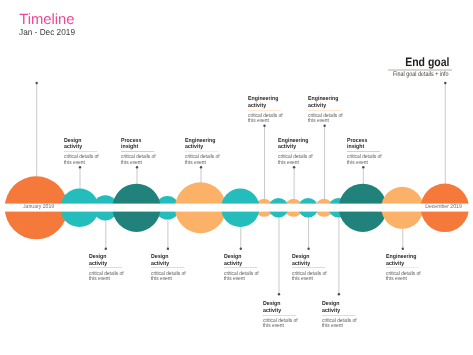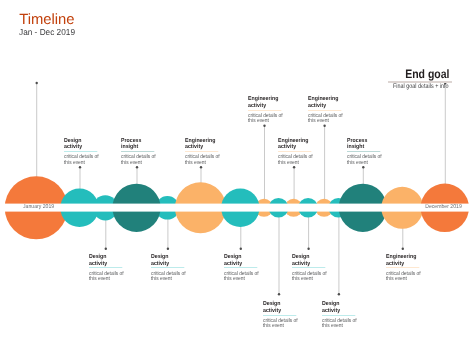--- a/index.html
+++ b/index.html
@@ -1,21 +1,21 @@
 <!DOCTYPE html>
 <html><head>
 <meta charset="utf-8">
 <style>
   html,body{margin:0;padding:0;background:#ffffff;}
   body{width:473px;height:355px;overflow:hidden;font-family:"Liberation Sans",sans-serif;
        -webkit-font-smoothing:antialiased;text-rendering:geometricPrecision;}
   #root *{-webkit-font-smoothing:antialiased;}
 
   #root{position:relative;width:473px;height:355px;background:#fff;}
-  .title{position:absolute;left:19.2px;top:12.9px;font-size:14.8px;color:#c2410c;line-height:14.8px;white-space:nowrap;}
+  .title{position:absolute;left:19.2px;top:12.9px;font-size:14.8px;color:#ec4899;line-height:14.8px;white-space:nowrap;}
   .subtitle{position:absolute;left:19.2px;top:27.6px;font-size:8.7px;color:#3b3b3d;line-height:8.7px;white-space:nowrap;transform:scaleX(0.95);transform-origin:0 0;}
   svg.stage{position:absolute;left:0;top:0;}
   .callout{position:absolute;width:40px;}
   .c-title{font-size:5.8px;font-weight:bold;color:#231f20;line-height:6.75px;letter-spacing:0.02px;
            transform:scaleX(0.9);transform-origin:0 0;white-space:nowrap;}
   .c-rule{height:1px;width:36.5px;transform:scaleX(0.9);transform-origin:0 0;}
   .c-body{font-size:5.6px;color:#5b5c5e;line-height:5.4px;transform:scaleX(0.87);transform-origin:0 0;white-space:nowrap;}
   .endcap{position:absolute;pointer-events:none;}
   .e-title{font-size:12.2px;font-weight:bold;color:#231f20;line-height:12.2px;white-space:nowrap;}
   .e-rule{height:1.4px;background:#ddd5d2;}
@@ -232,18 +232,18 @@
       <div class="c-title">
         <div>Engineering</div>
         <div>activity</div>
       </div>
       <div class="c-rule" style="background: rgb(251, 178, 104); opacity: 0.3; margin-top: 0px; margin-bottom: 3.2px;"></div>
       <div class="c-body">
         <div>critical details of</div>
         <div>this event</div>
       </div>
     </div>
-    <div class="endcap" style="top: 12px; left: 0px; width: 473px; height: 100px; text-align: center;">
+    <div class="endcap" style="top: 0px; left: 0px; width: 473px; height: 100px; text-align: center;">
       <div class="e-title" style="position: absolute; top: 56.2px; right: 23.5px; transform: scaleX(0.86); transform-origin: 100% 0px;">End goal</div>
       <div class="e-rule" style="position: absolute; top: 69.3px; left: 387.5px; width: 64.5px;"></div>
       <div class="e-body" style="position: absolute; top: 71.9px; right: 24px; transform: scaleX(0.81); transform-origin: 100% 0px;">Final goal details + info</div>
     </div>
   </div>
 
 </body></html>

